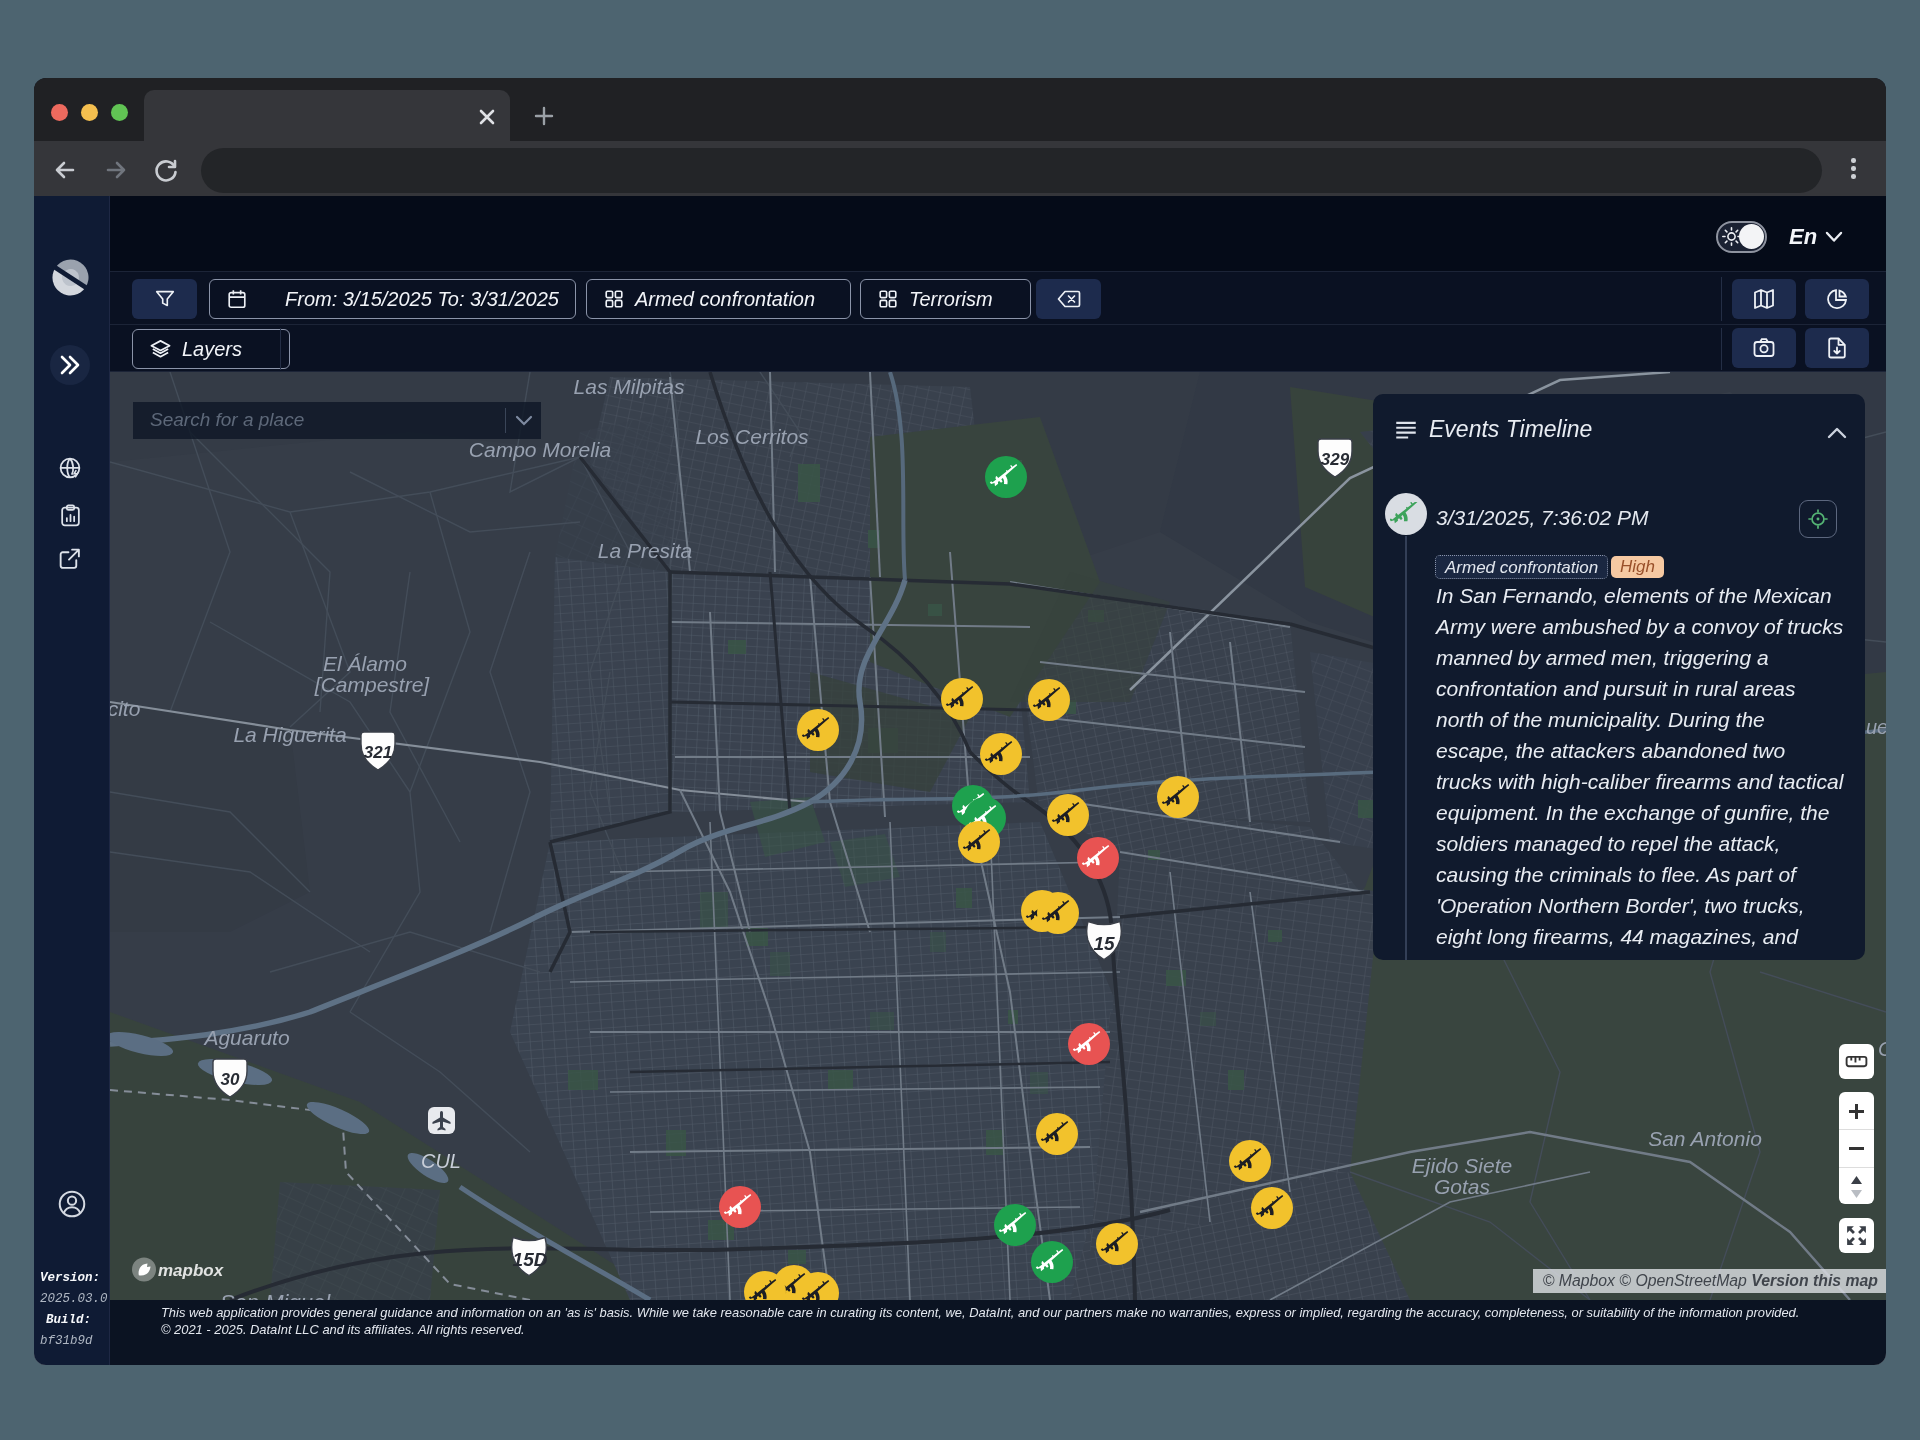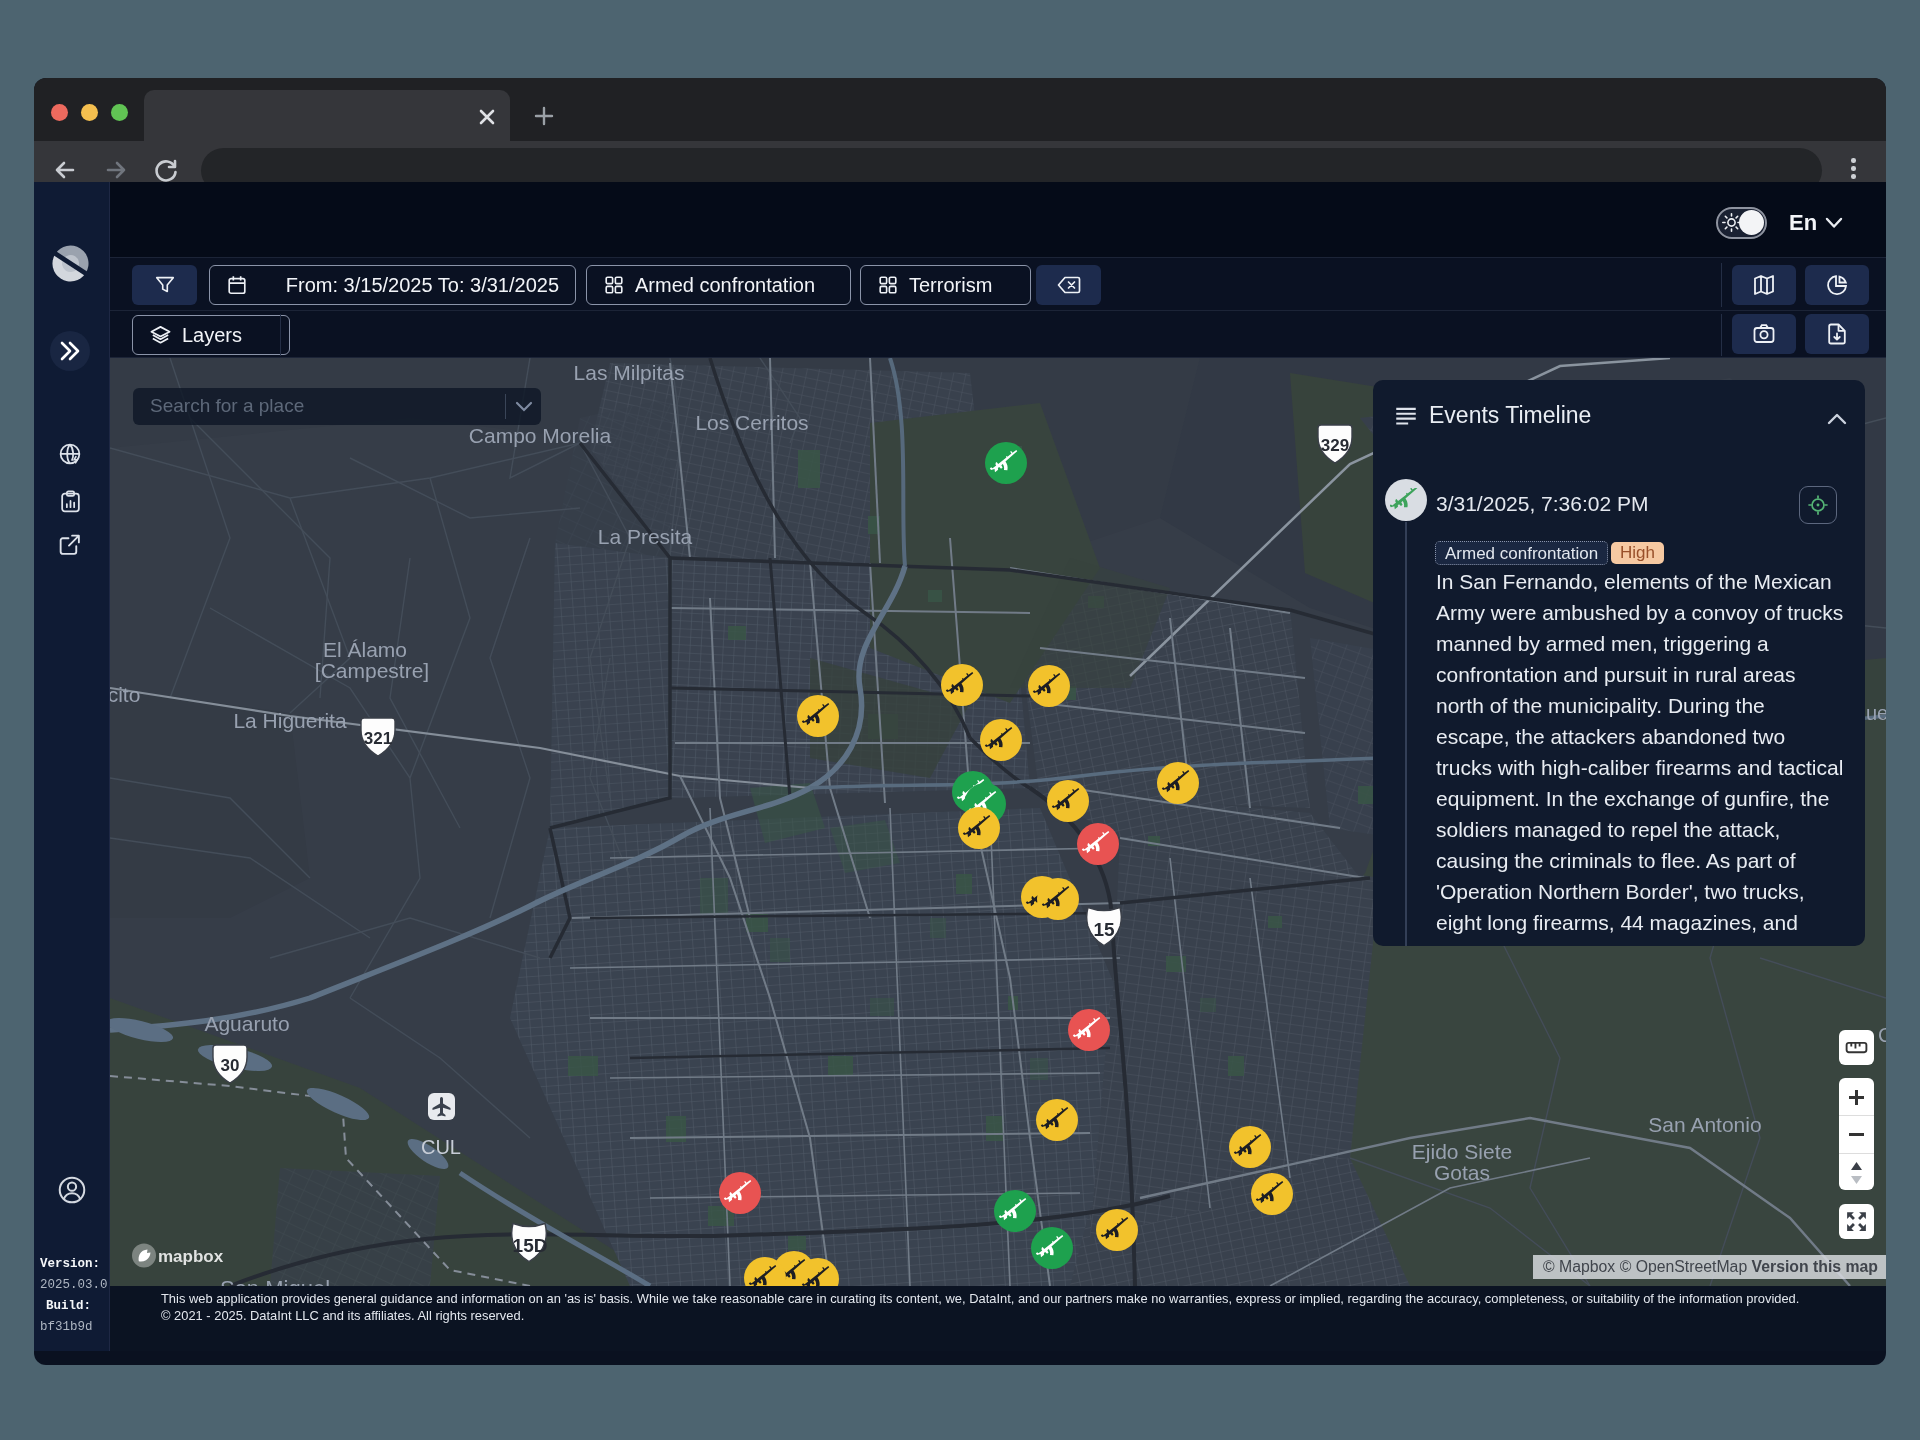--- a/index.html
+++ b/index.html
@@ -13,42 +13,42 @@
   #tab { position:absolute; left:110px; top:12px; width:366px; height:51px;
          background:#35363a; border-radius:10px 10px 0 0; }
   #tabx { position:absolute; left:442px; top:28px; width:22px; height:22px; color:#dfe1e5; font-size:22px; line-height:22px; text-align:center;}
   #newtab { position:absolute; left:498px; top:26px; width:24px; height:24px; color:#9aa0a6; font-size:28px; line-height:24px; text-align:center; }
   #ctool { position:absolute; left:0; top:63px; width:1852px; height:55px; background:#35363a; }
   .cicon { position:absolute; top:0; width:34px; height:34px; }
   #apill { position:absolute; left:167px; top:7px; width:1621px; height:45px; border-radius:23px; background:#232528; }
   #dots { position:absolute; left:1817px; top:5px; width:4px; height:44px; }
   .dot { position:absolute; left:0; width:4.5px; height:4.5px; border-radius:50%; background:#cdd0d4; }
   
-  #app { position:absolute; left:0; top:104px; width:1852px; height:1169px; background:#a3a3a3; }
+  #app { position:absolute; left:0; top:118px; width:1852px; height:1169px; background:#a3a3a3;font-style:italic; }
   #sidebar { position:absolute; left:0; top:0; width:76px; height:1169px; background:#0f1b34; border-right:1px solid #1e2844; z-index:30; }
   #hdr { position:absolute; left:76px; top:0; width:1776px; height:75px; background:#050b18; }
   #row1 { position:absolute; left:76px; top:75px; width:1776px; height:53px; background:#0a1122; border-top:1px solid #1c2437; }
   #row2 { position:absolute; left:76px; top:128px; width:1776px; height:48px; background:#0a1122; border-top:1px solid #1c2437; border-bottom:1px solid #1c2437;}
   .btn { position:absolute; height:40px; border-radius:6px; display:flex; align-items:center;
          color:#f2f4f8; font-size:20px; gap:10px; padding:0 16px; }
   .btn.outline { border:1px solid #8b94a9; }
   .btn.fill { background:#1d2b4d; }
   .ibtn { position:absolute; width:64px; height:40px; border-radius:6px; background:#1d2b4d;
           display:flex; align-items:center; justify-content:center; }
   .vdiv { position:absolute; width:1px; background:#242e45; }
   
   #map { position:absolute; left:76px; top:176px; width:1776px; height:928px; background:#373e4a; overflow:hidden;}
   #footer { position:absolute; left:76px; top:1104px; width:1776px; height:65px; background:#0b1322; z-index:20;
             color:#e3e7ee; font-size:15px; }
   
   #panel { position:absolute; left:1339px; top:198px; width:492px; height:566px; background:#101a2d;
            border-radius:10px; z-index:10; overflow:hidden; }
   
   #search { position:absolute; left:23px; top:30px; width:408px; height:37px; background:rgba(14,22,38,0.8);
-            border-radius:6px; color:#5d6879; font-size:19px; }
+            border-radius:0; color:#5d6879; font-size:19px; }
   
   .mctl { position:absolute; left:1729px; width:35px; background:#fff; border-radius:6px; }
 </style>
 </head>
 <body>
 <div id="win">
 
   <div id="cbar">
     <div class="tl" style="left:17px; background:#ed6a5e;"></div>
     <div class="tl" style="left:47px; background:#f4bf4f;"></div>

